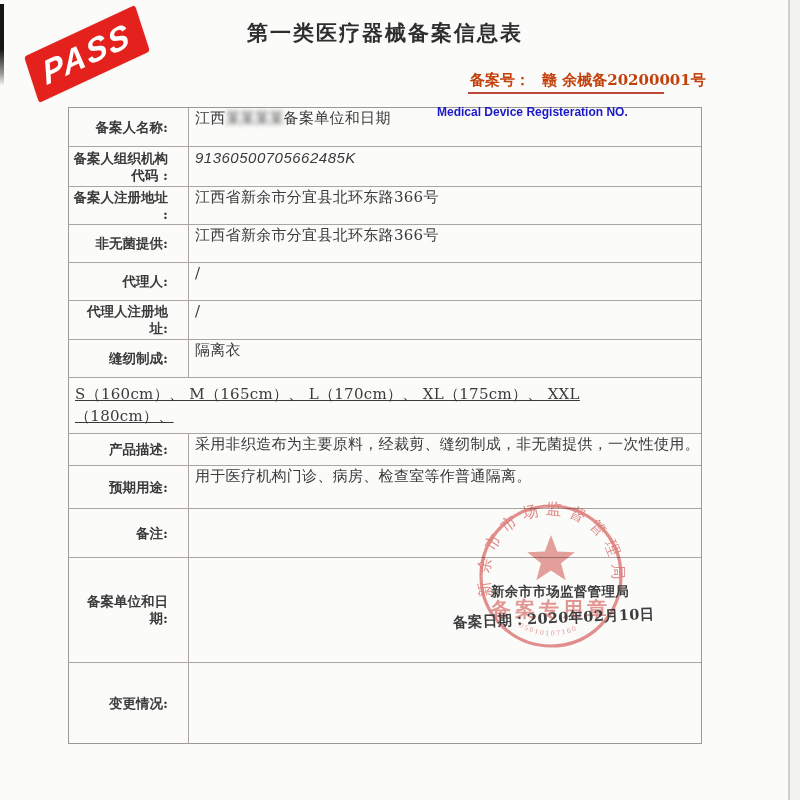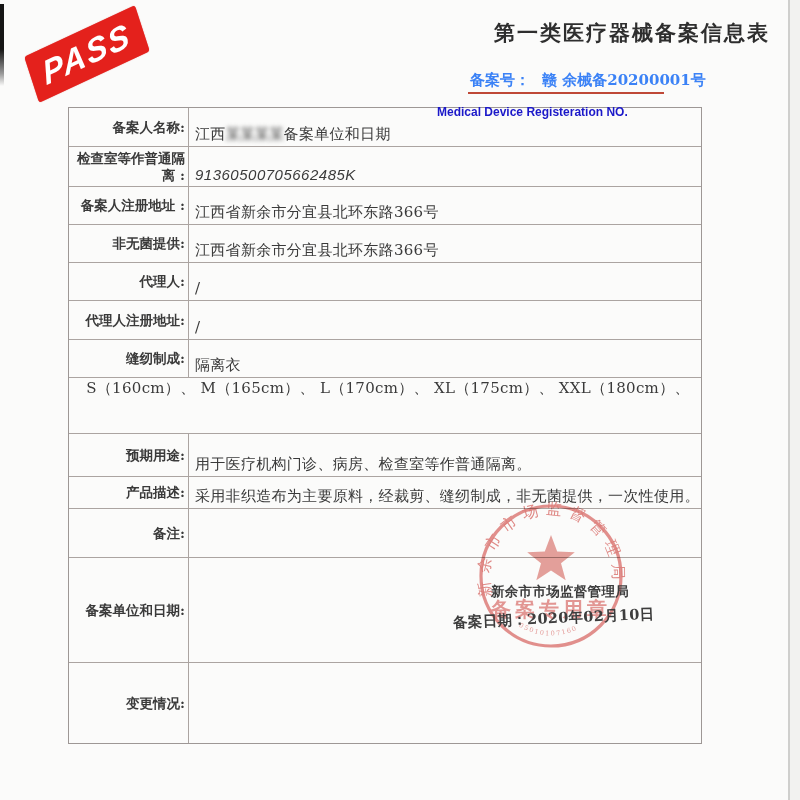--- a/index.html
+++ b/index.html
@@ -10,34 +10,34 @@
   
   .edge-mark-left{position:absolute;left:0;top:4px;width:4px;height:82px;background:linear-gradient(#151515 55%,#9a9a9a 85%,transparent);}
   .edge-line-right{position:absolute;left:788px;top:0;width:2px;height:800px;background:#cfcfcd;}
   .edge-strip-right{position:absolute;left:790px;top:0;width:10px;height:800px;background:#f2f2f0;}
 
   
   .pass-stamp{position:absolute;left:26px;top:30px;width:122px;height:48px;background:#e4211c;border-radius:3px;transform:rotate(-25deg) skewX(-7deg);display:flex;align-items:center;justify-content:center;box-shadow:0 0 1px rgba(200,0,0,.6);}
   .pass-stamp span{font-family:"Liberation Sans",sans-serif;font-weight:800;font-style:italic;font-size:33px;letter-spacing:2px;color:#fff;transform:skewX(-4deg);}
 
   
-  .doc-title{position:absolute;left:0;top:19px;width:770px;text-align:right;font-size:21px;font-weight:600;letter-spacing:2px;color:#2e2e2e;}
-  .regno{position:absolute;left:470px;top:71px;font-size:15px;font-weight:600;color:#3b82f6;white-space:nowrap;text-align:center;}
+  .doc-title{position:absolute;left:0;top:19px;width:770px;text-align:center;font-size:21px;font-weight:600;letter-spacing:2px;color:#2e2e2e;}
+  .regno{position:absolute;left:470px;top:71px;font-size:15px;font-weight:600;color:#c2410c;white-space:nowrap;text-align:center;}
   .regno .gap{display:inline-block;width:12px;}
   .regno-underline{position:absolute;left:468px;top:92px;width:196px;height:2px;background:#bf4837;}
   .annotation-blue{position:absolute;left:437px;top:105px;width:310px;font-family:"Liberation Sans",sans-serif;font-weight:700;font-size:12px;color:#1b18c9;z-index:7;white-space:nowrap;}
 
   
   .reg-table{position:absolute;left:68px;top:107px;width:634px;border:1px solid #9d9795;background:transparent;}
   .row{display:flex;border-bottom:1px solid #aba4a1;}
   .row:last-child{border-bottom:none;}
-  .cell-label{width:120px;border-right:1px solid #aba4a1;display:flex;align-items:center;justify-content:flex-end;padding-right:3px;font-size:13.5px;font-weight:600;color:#3a3a3a;text-align:right;line-height:1.25;}
-  .cell-value{flex:1;display:flex;align-items:flex-end;padding-left:6px;font-size:15px;color:#3a3a3a;letter-spacing:.3px;line-height:1.45;}
+  .cell-label{width:120px;border-right:1px solid #aba4a1;display:flex;align-items:center;justify-content:flex-end;padding-right:20px;font-size:13.5px;font-weight:600;color:#3a3a3a;text-align:right;line-height:1.25;}
+  .cell-value{flex:1;display:flex;align-items:flex-start;padding-left:6px;font-size:15px;color:#3a3a3a;letter-spacing:.3px;line-height:1.45;}
   .cell-value.num{font-family:"Liberation Sans",sans-serif;letter-spacing:.5px;font-style:italic;}
-  .cell-value.multiline{flex-direction:row;align-items:flex-start;justify-content:center;}
+  .cell-value.multiline{flex-direction:column;align-items:flex-start;justify-content:center;text-decoration:underline;}
   .masked{filter:blur(2.3px);color:#4a4a4a;letter-spacing:-.5px;}
 
   
   .cell-value.rel{position:relative;}
   .org-name{position:absolute;left:302px;top:24px;font-size:13.5px;font-weight:600;color:#3d3d3d;white-space:nowrap;z-index:9;}
   .reg-date{position:absolute;left:264px;top:49px;font-size:14.5px;font-weight:600;color:#3d3d3d;white-space:nowrap;transform:rotate(-2.5deg);z-index:9;}
 
   
   .seal{position:absolute;left:471px;top:498px;width:160px;height:160px;z-index:5;mix-blend-mode:multiply;opacity:.82;}
   .seal text{fill:#d9625e;}
@@ -69,21 +69,21 @@
     <div class="row" style="height:39px">
       <div class="cell-label">备案人名称:</div>
       <div class="cell-value">
         <span>江西</span>
           <span class="masked">某某某某</span>
           <span>备案单位和日期</span>
       </div>
     </div>
 
     <div class="row" style="height:40px">
-      <div class="cell-label">检查室等作普通隔离 :</div>
+      <div class="cell-label">备案人组织机构代码 :</div>
       <div class="cell-value num">91360500705662485K</div>
     </div>
 
     <div class="row" style="height:38px">
       <div class="cell-label">备案人注册地址 :</div>
       <div class="cell-value">江西省新余市分宜县北环东路366号</div>
     </div>
 
     <div class="row" style="height:38px">
       <div class="cell-label">非无菌提供:</div>
@@ -105,28 +105,28 @@
       <div class="cell-value">隔离衣</div>
     </div>
 
     <div class="row" style="height:56px">
       <div class="cell-value multiline">
         <div>S（160cm）、 M（165cm）、 L（170cm）、 XL（175cm）、 XXL</div>
         <div>（180cm）、</div>
       </div>
     </div>
 
+    <div class="row" style="height:32px">
+      <div class="cell-label">产品描述:</div>
+      <div class="cell-value">采用非织造布为主要原料，经裁剪、缝纫制成，非无菌提供，一次性使用。</div>
+    </div>
+
     <div class="row" style="height:43px">
       <div class="cell-label">预期用途:</div>
       <div class="cell-value">用于医疗机构门诊、病房、检查室等作普通隔离。</div>
-    </div>
-
-    <div class="row" style="height:32px">
-      <div class="cell-label">产品描述:</div>
-      <div class="cell-value">采用非织造布为主要原料，经裁剪、缝纫制成，非无菌提供，一次性使用。</div>
     </div>
 
     <div class="row" style="height:49px">
       <div class="cell-label">备注:</div>
       <div class="cell-value"></div>
     </div>
 
     <div class="row" style="height:105px">
       <div class="cell-label">备案单位和日期:</div>
       <div class="cell-value rel">

